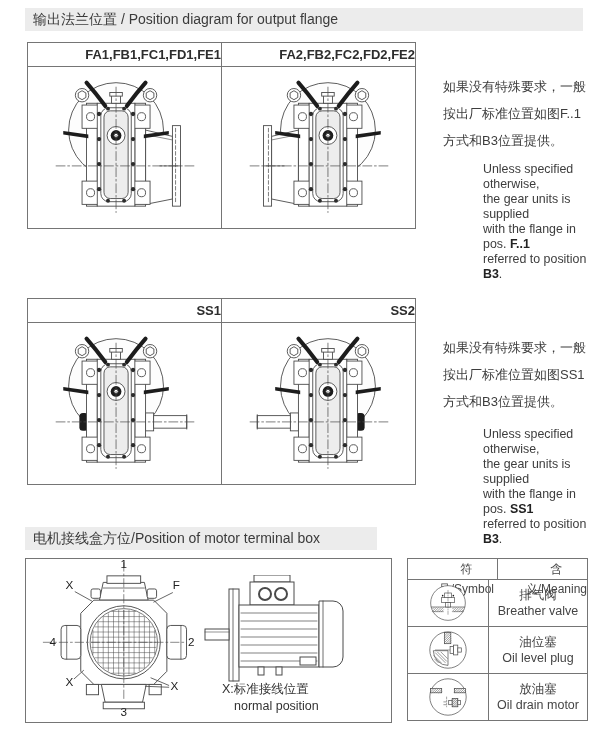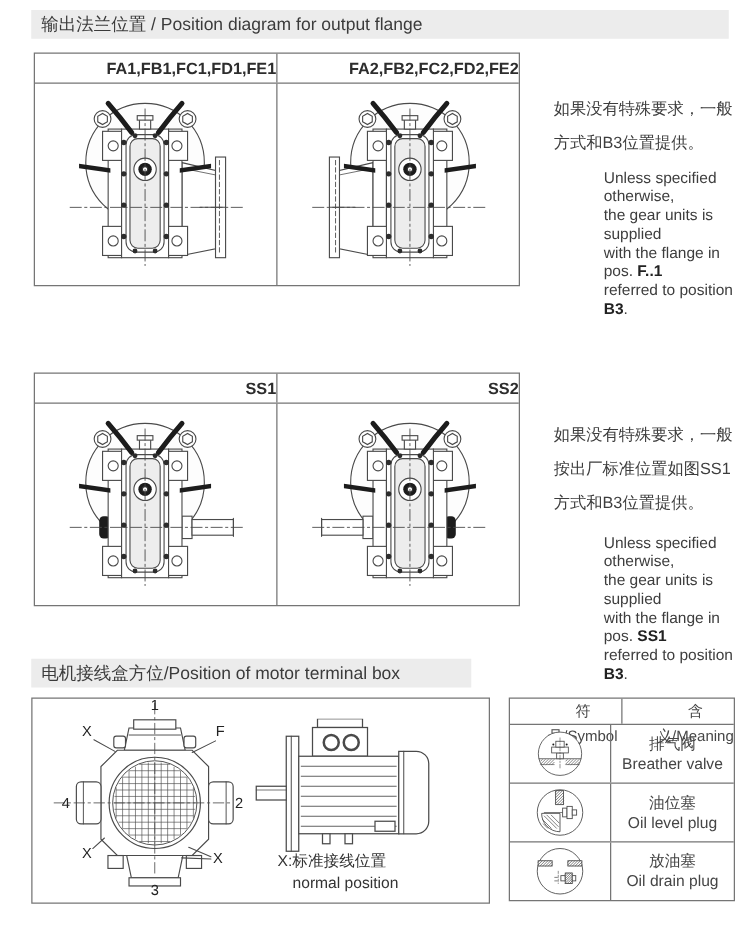--- a/index.html
+++ b/index.html
@@ -150,20 +150,21 @@
               <line x1="85" y1="12" x2="85" y2="152" stroke="#4a4a4a" stroke-width="0.8" stroke-dasharray="10 3 2 3" stroke-linecap="round"></line>
             </g>
           </svg>
         </div>
     </div>
   </div>
 
   <div class="note" style="left:443px;top:73px;">
     <div class="zh">
       <div>如果没有特殊要求，一般</div>
+      <div>按出厂标准位置如图F..1</div>
       <div>方式和B3位置提供。</div>
     </div>
     <div class="en">
       <div><span>Unless specified otherwise,</span></div>
       <div><span>the gear units is supplied</span></div>
       <div><span>with the flange in pos. </span><b>F..1</b></div>
       <div><span>referred to position </span><b>B3</b><span>.</span></div>
     </div>
   </div>
 
@@ -486,18 +487,18 @@
             <line x1="36" y1="41.1" x2="44" y2="33.1" stroke="#4a4a4a" stroke-width="0.8" stroke-linecap="round"></line>
             <line x1="36" y1="43.7" x2="44" y2="35.7" stroke="#4a4a4a" stroke-width="0.8" stroke-linecap="round"></line>
             <line x1="38.3" y1="44" x2="44" y2="38.3" stroke="#4a4a4a" stroke-width="0.8" stroke-linecap="round"></line>
             <line x1="40.9" y1="44" x2="44" y2="40.9" stroke="#4a4a4a" stroke-width="0.8" stroke-linecap="round"></line>
             <line x1="43.5" y1="44" x2="44" y2="43.5" stroke="#4a4a4a" stroke-width="0.8" stroke-linecap="round"></line>
             <rect x="44" y="35" width="4" height="6" fill="#fff" stroke="#4a4a4a" stroke-width="1" rx="0"></rect>
           </svg>
         </div>
       <div class="sym-text-cell">
         <div class="sym-zh">放油塞</div>
-        <div class="sym-en">Oil drain plug</div>
+        <div class="sym-en">Oil drain motor</div>
       </div>
     </div>
   </div>
 
 </div>
 
 </body></html>

